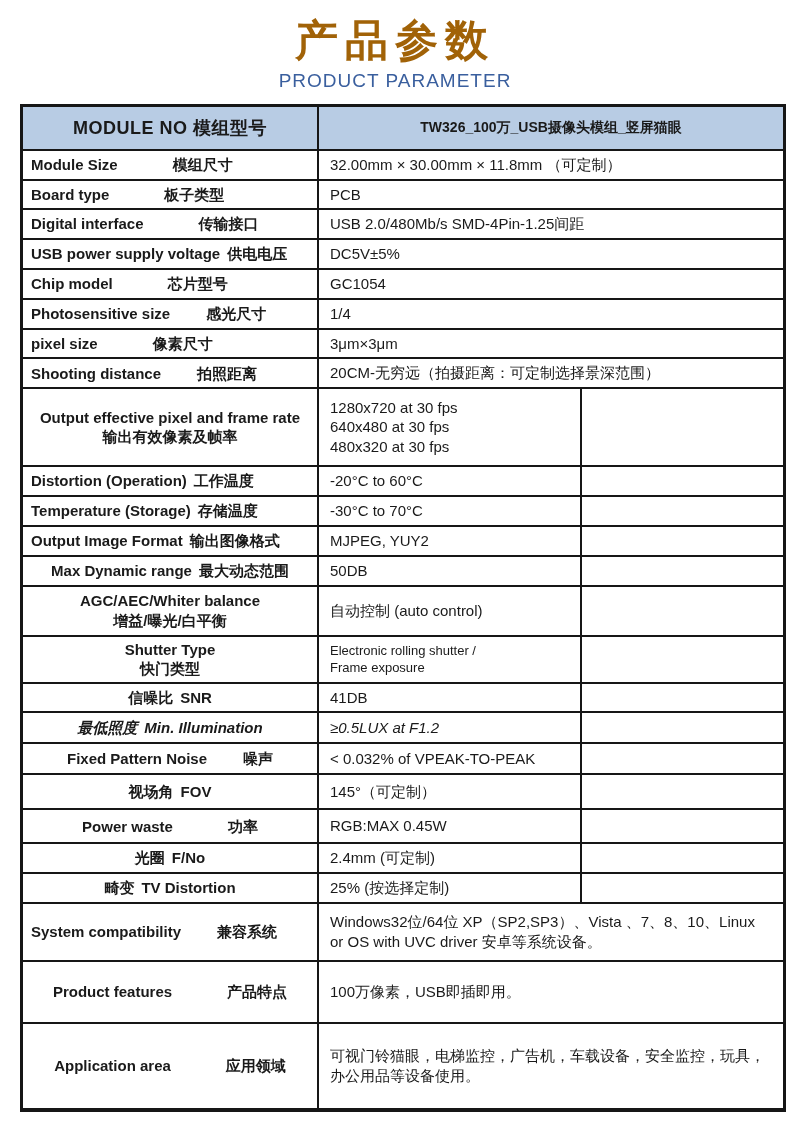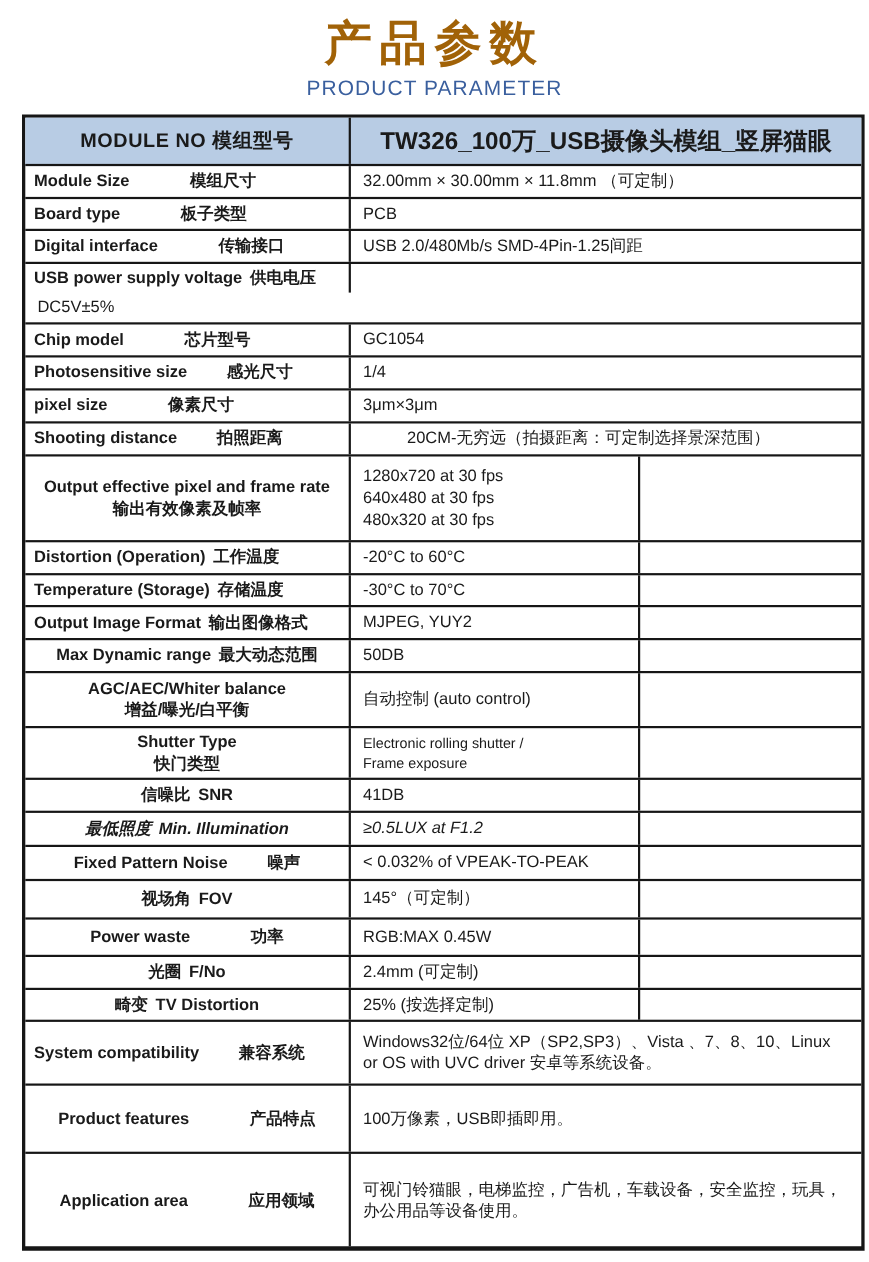--- a/index.html
+++ b/index.html
@@ -22,21 +22,21 @@
 
   .t-header { min-height:42px; font-weight:700; }
   .hdr-left {
     width:296px; flex:0 0 auto; box-sizing:border-box;
     border-right:2px solid #161616;
     display:flex; align-items:center; justify-content:center;
     font-size:18px; letter-spacing:0.5px; padding:4px 6px;
   }
   .hdr-right {
     flex:1; display:flex; align-items:center; justify-content:center;
-    font-size:22px; padding:4px 6px; box-sizing:border-box;
+    font-size:14px; padding:4px 6px; box-sizing:border-box;
   }
 
   .c-label {
     width:296px; flex:0 0 auto; box-sizing:border-box;
     border-right:2px solid #161616;
     display:flex; flex-direction:column; justify-content:center;
     padding:3px 8px; font-weight:700; font-size:15px; line-height:1.3;
   }
   .c-value {
     flex:1; box-sizing:border-box;
@@ -94,21 +94,21 @@
       <div class="c-label">
         <div class="lbl-line left gap-lg">
           <span>Digital interface</span>
           <span>传输接口</span>
         </div>
       </div>
       <div class="c-value">
         <div class="v-line">USB 2.0/480Mb/s  SMD-4Pin-1.25间距</div>
       </div>
     </div>
-    <div class="t-row" style="min-height: 22px; flex-direction: column;">
+    <div class="t-row" style="min-height: 22px;">
       <div class="c-label">
         <div class="lbl-line left gap-sm">
           <span>USB power supply voltage</span>
           <span>供电电压</span>
         </div>
       </div>
       <div class="c-value">
         <div class="v-line">DC5V±5%</div>
       </div>
     </div>
@@ -138,21 +138,21 @@
       <div class="c-label">
         <div class="lbl-line left gap-lg">
           <span>pixel size</span>
           <span>像素尺寸</span>
         </div>
       </div>
       <div class="c-value">
         <div class="v-line">3μm×3μm</div>
       </div>
     </div>
-    <div class="t-row" style="min-height: 28px; gap: 40px;">
+    <div class="t-row" style="min-height: 28px;">
       <div class="c-label">
         <div class="lbl-line left gap-md">
           <span>Shooting distance</span>
           <span>拍照距离</span>
         </div>
       </div>
       <div class="c-value">
         <div class="v-line">20CM-无穷远（拍摄距离：可定制选择景深范围）</div>
       </div>
     </div>

